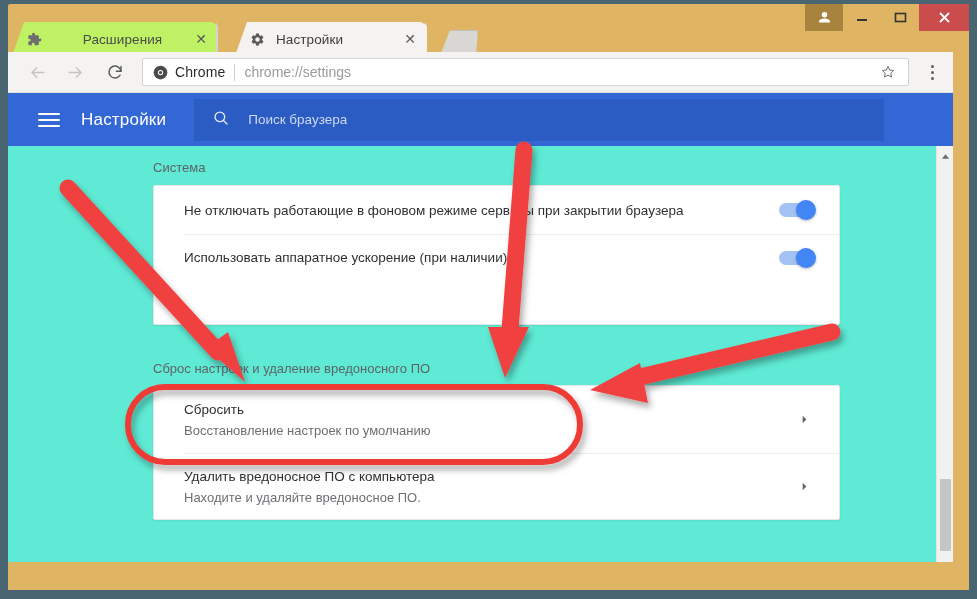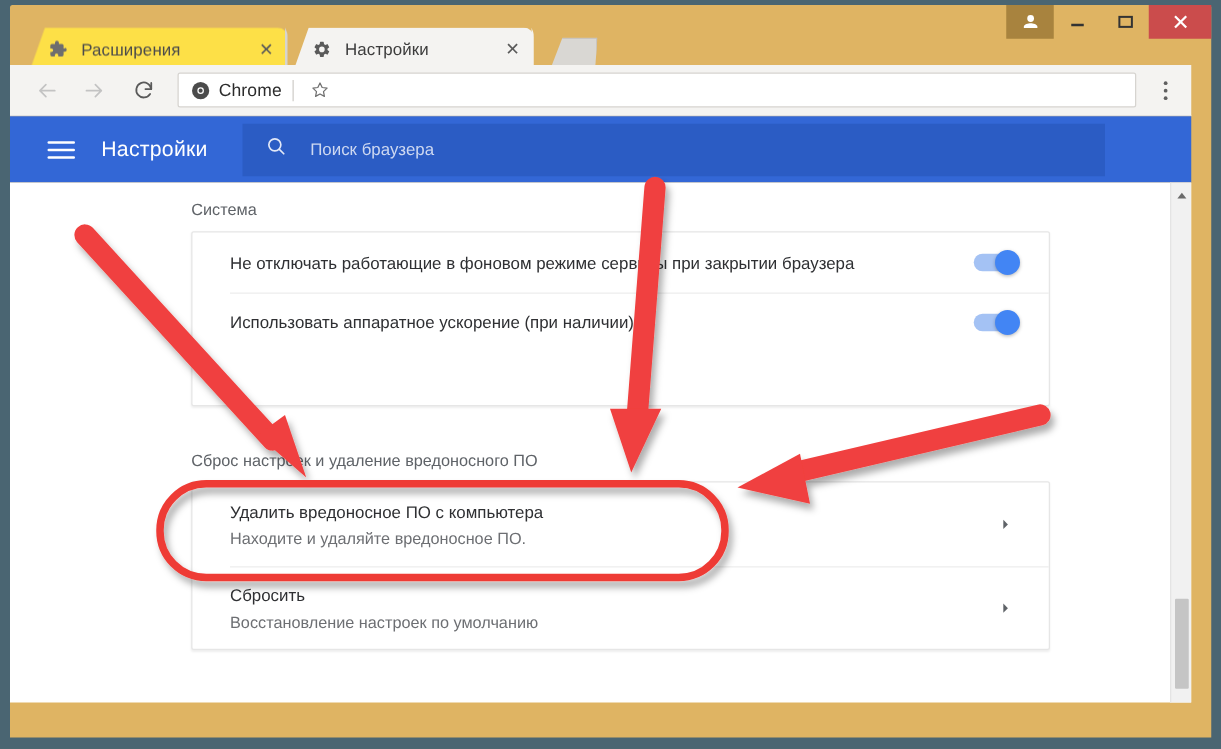--- a/index.html
+++ b/index.html
@@ -32,25 +32,26 @@
   .tab {
     position: absolute;
     top: 18px; height: 34px;
     display: flex; align-items: center;
     padding: 0 6px 0 14px;
     font-size: 13px;
     color: #3c3c3c;
     border-radius: 8px 8px 0 0;
   }
   .tab.inactive {
-    left: 16px; width: 206px;
-    background: #fde047;
+    left: 4px; width: 206px;
+    background: #bef264;
     transform: perspective(12px) rotateX(0deg);
     clip-path: polygon(12px 0, 100% 0, 100% 100%, 0 100%);
     color: #4b4b4b;
+    text-align: center;
   }
   .tab.inactive::after{
     content:''; position:absolute; right:-12px; top:0; bottom:0; width:14px;
     background:#d6d4d0;
     clip-path: polygon(0 0, 0 100%, 100% 100%);
   }
   .tab.active {
     left: 227px; width: 192px;
     background: #f4f3f1;
     clip-path: polygon(12px 0, 100% 0, 100% 100%, 0 100%);
@@ -139,21 +140,21 @@
     display: flex; align-items: center;
     padding-left: 18px;
   }
   .search-ph { color: #cdd8f1; font-size: 13.5px; margin-left: 18px; }
 
   
   .content {
     position: absolute;
     left: 8px; top: 146px;
     width: 945px; height: 416px;
-    background: #ffffff;
+    background: #5eead4;
     overflow: hidden;
   }
   .section-title {
     position:absolute;
     font-size: 13px; color: #5f6368;
   }
   .card {
     position: absolute;
     background: #fff;
     border: 1px solid #e6e6e6;
@@ -276,20 +277,21 @@
     <div class="omnibox">
       <span class="chrome-badge">
         <svg width="15" height="15" viewBox="0 0 24 24">
             <circle cx="12" cy="12" r="11" fill="#4b4b4b"></circle>
             <circle cx="12" cy="12" r="4.2" fill="#fff"></circle>
             <circle cx="12" cy="12" r="2.6" fill="#4b4b4b"></circle>
           </svg>
         <span class="lbl">Chrome</span>
       </span>
       <span class="omni-sep"></span>
+      <span class="omni-url">chrome://settings</span>
       <span class="star-btn">
         <svg width="16" height="16" viewBox="0 0 24 24">
             <path d="M12 3.6l2.6 5.4 5.9.8-4.3 4.1 1.1 5.8-5.3-2.9-5.3 2.9 1.1-5.8L3.5 9.8l5.9-.8z" fill="none" stroke="#707070" stroke-width="1.5" stroke-linejoin="round"></path>
           </svg>
       </span>
     </div>
 
     <div class="kebab">
       <i></i>
         <i></i>
@@ -340,34 +342,34 @@
       </div>
 
     </div>
 
     <div class="section-title" style="left:145px; top:215px;">Сброс настроек и удаление вредоносного ПО</div>
 
     <div class="card" style="left:145px; top:239px; width:687px; height:135px;">
 
       <div class="row" style="height:67px;">
         <div class="row-main">
-          <div class="row-label">Удалить вредоносное ПО с компьютера</div>
-          <div class="row-sub">Находите и удаляйте вредоносное ПО.</div>
+          <div class="row-label">Сбросить</div>
+          <div class="row-sub">Восстановление настроек по умолчанию</div>
         </div>
         <div class="chev">
           <svg width="11" height="11" viewBox="0 0 12 12">
               <path d="M4 2l4 4-4 4z" fill="#5f6368"></path>
             </svg>
         </div>
       </div>
 
       <div class="row" style="height:67px;">
         <div class="row-main">
-          <div class="row-label">Сбросить</div>
-          <div class="row-sub">Восстановление настроек по умолчанию</div>
+          <div class="row-label">Удалить вредоносное ПО с компьютера</div>
+          <div class="row-sub">Находите и удаляйте вредоносное ПО.</div>
         </div>
         <div class="chev">
           <svg width="11" height="11" viewBox="0 0 12 12">
               <path d="M4 2l4 4-4 4z" fill="#5f6368"></path>
             </svg>
         </div>
       </div>
     </div>
 
     <div class="scrollbar">

